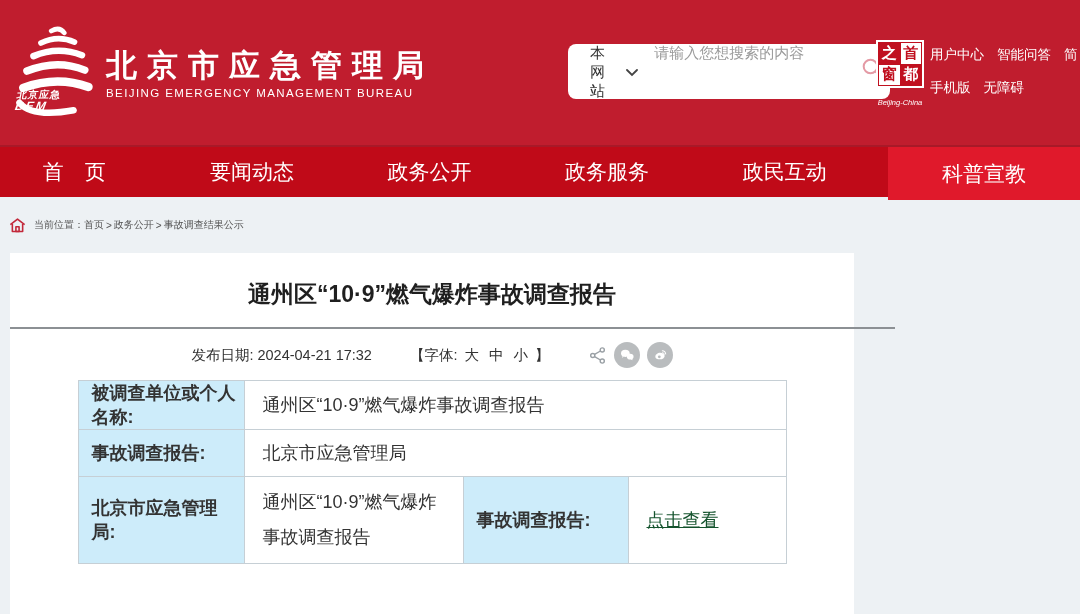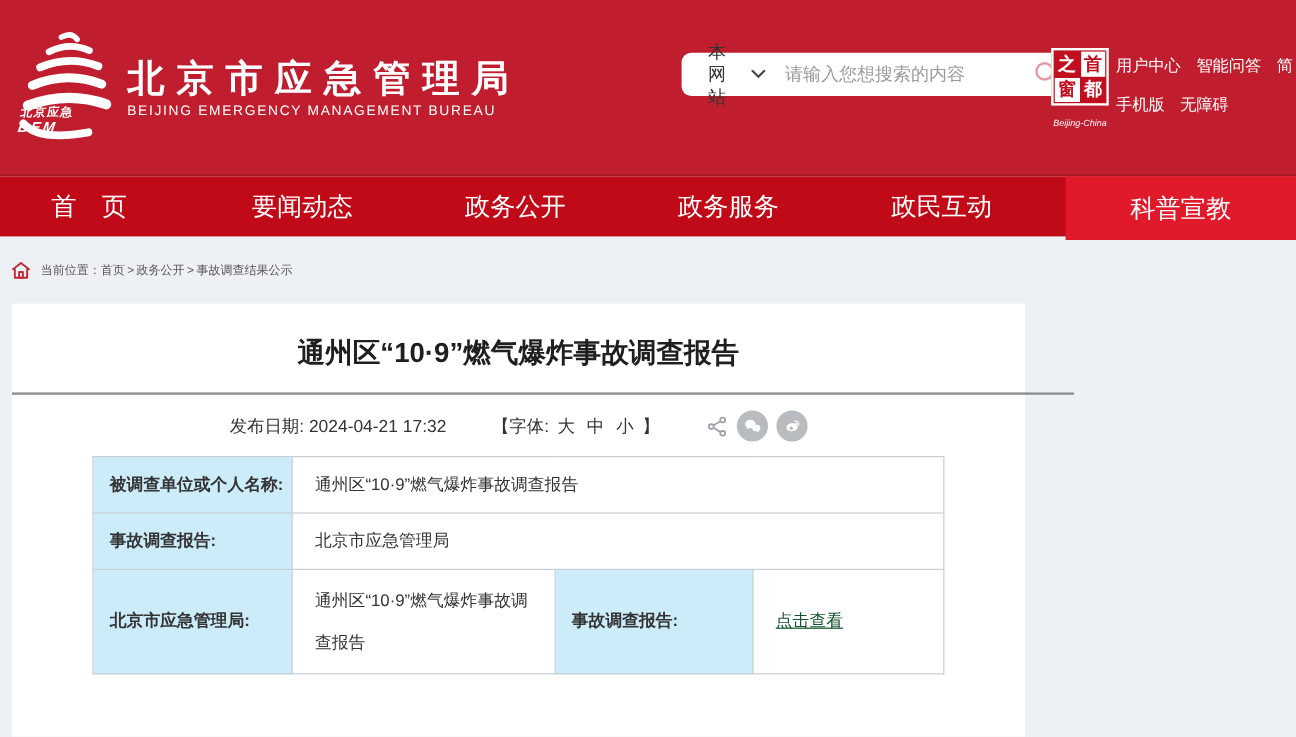--- a/index.html
+++ b/index.html
@@ -22,22 +22,22 @@
   .emblem{ position:relative; width:84px; height:96px; flex:0 0 84px; }
   .emblem svg{ position:absolute; left:0; top:0; }
   .emblem-text{ position:absolute; left:4px; bottom:8px; color:#fff; transform:skewX(-10deg); line-height:1; text-align:left;}
   .emblem-cn{ font-size:10px; font-weight:bold; letter-spacing:1px; }
   .emblem-abbr{ font-size:12px; font-weight:bold; font-style:italic; letter-spacing:2px; }
   .brand-text{ margin-left:10px; color:#fff; }
   .brand-cn{ font-size:31px; font-weight:bold; letter-spacing:10px; white-space:nowrap; }
   .brand-en{ font-size:11.5px; letter-spacing:1.4px; margin-top:0; white-space:nowrap; }
 
   .searchbox{
-    position:absolute; left:568px; top:44px; width:322px; height:36px;
-    background:#fff; border-radius:8px; display:flex; align-items:center;
+    position:absolute; left:568px; top:44px; width:322px; height:55px;
+    background:#fff; border-radius:8px; display:flex; align-items:flex-start;
   }
   .search-scope{ display:flex; align-items:center; margin-left:22px; cursor:pointer; font-size:15px; color:#333; }
   .search-scope .chev{ margin-left:11px; display:inline-flex; }
   .searchbox input{
     flex:1; border:none; outline:none; background:transparent;
     margin-left:16px; font-size:15px; color:#333;
     font-family:"Liberation Sans","DejaVu Sans",sans-serif;
   }
   .searchbox input::placeholder{ color:#9b9b9b; }
   .search-btn{ width:52px; height:50px; border:none; background:transparent; cursor:pointer; display:flex; align-items:center; justify-content:center; }
@@ -103,21 +103,21 @@
   .share-group{ display:flex; align-items:center; gap:7px; }
   .share-plain{ display:inline-flex; cursor:pointer; }
   .share-circle{
     width:26px; height:26px; border-radius:50%; background:#b9bcbe;
     display:inline-flex; align-items:center; justify-content:center; cursor:pointer;
   }
 
   
   table.info{
     width:708px; margin:12px auto 0; border-collapse:collapse;
-    font-size:14px; color:#333; table-layout:fixed;
+    font-size:18px; color:#333; table-layout:fixed;
   }
   table.info td{ border:1px solid #c6cfd5; }
   td.lbl{
     background:#cdecfa; font-weight:bold; padding:0 6px 0 13px;
     height:47px;
   }
   td.val{ background:#fff; padding:0 10px 0 18px; }
   tr.tall td{ height:74px; }
   td.val-wrap{ padding:8px 14px 8px 18px; line-height:35px; }
   .doc-link{ color:#14532d; text-decoration:underline; cursor:pointer; }

